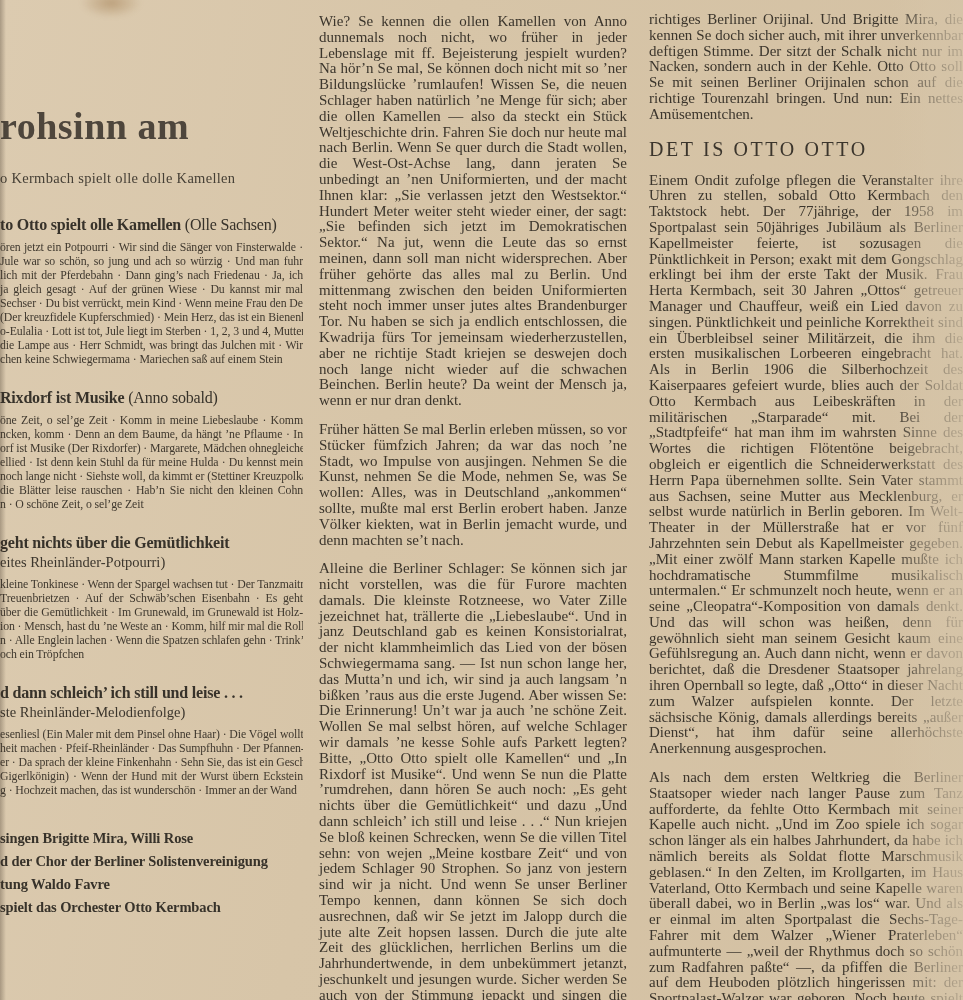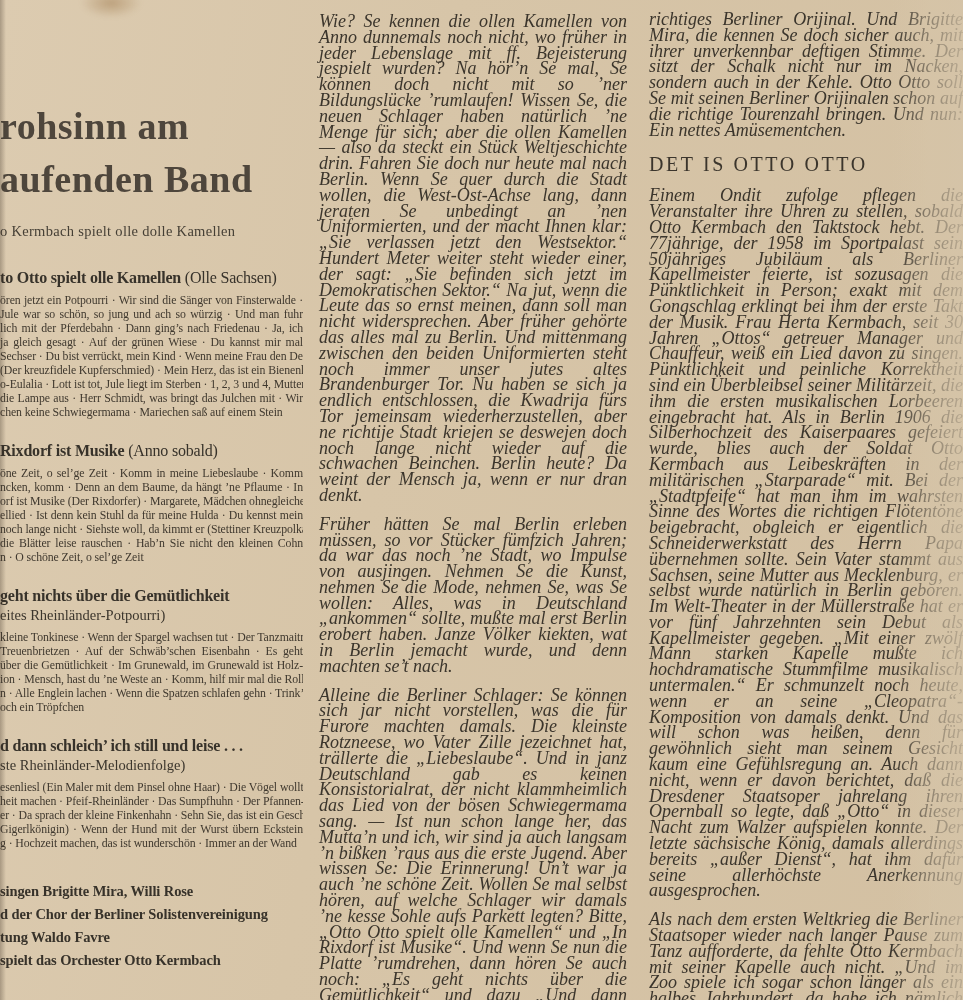--- a/index.html
+++ b/index.html
@@ -43,36 +43,35 @@
   .lines { margin-top:6px; }
   .tline { font-size:11.8px; line-height:14px; color:#3f382e; letter-spacing:-.1px;
            white-space:nowrap; overflow:hidden;
            text-align:justify; text-align-last:justify; }
   .tline.last { text-align-last:left; }
   .credits { margin-top:30px; }
   .credit { font-size:14.5px; font-weight:700; line-height:23px; color:#37322a;
             letter-spacing:-.1px; white-space:nowrap; }
 
   
-  .para { font-size:18px; line-height:15.8px; text-align:justify; margin:0 0 13px 0;
-          color:#3b352c;font-style:italic; }
+  .para { font-size:15px; line-height:15.8px; text-align:justify; margin:0 0 13px 0;
+          color:#3b352c; }
   .det-heading { font-size:20px; letter-spacing:2.6px; margin:15px 0 12px 0;
                  color:#3b352c; font-weight:400; }
 </style>
 </head>
 <body>
 
 <div class="page">
 
   <div class="stain"></div>
 
   <div class="col col-left">
     <div class="title">
       <div>rohsinn am</div>
-      <div>aufenden Band</div>
     </div>
     <div class="subtitle">o Kermbach spielt olle dolle Kamellen</div>
     <div id="sections">
         <div class="sec">
           <div class="sec-head"><span class="b">to Otto spielt olle Kamellen</span><span class="reg"> (Olle Sachsen)</span></div>
           <div class="lines">
             <div class="tline">ören jetzt ein Potpourri · Wir sind die Sänger von Finsterwalde ·</div>
             <div class="tline">Jule war so schön, so jung und ach so würzig · Und man fuhr</div>
             <div class="tline">lich mit der Pferdebahn · Dann ging’s nach Friedenau · Ja, ich</div>
             <div class="tline">ja gleich gesagt · Auf der grünen Wiese · Du kannst mir mal</div>

